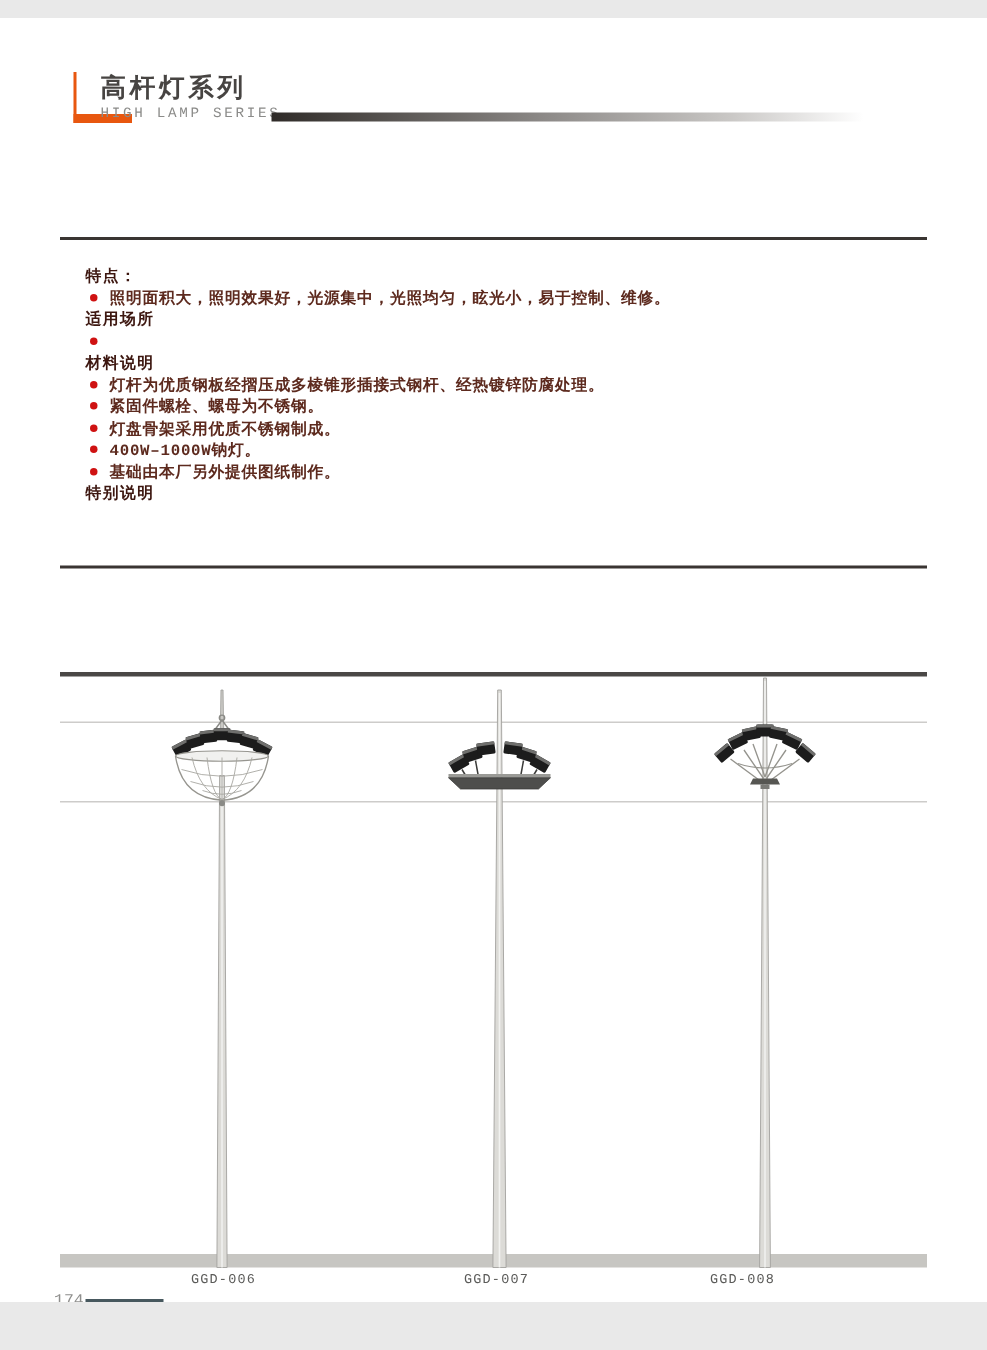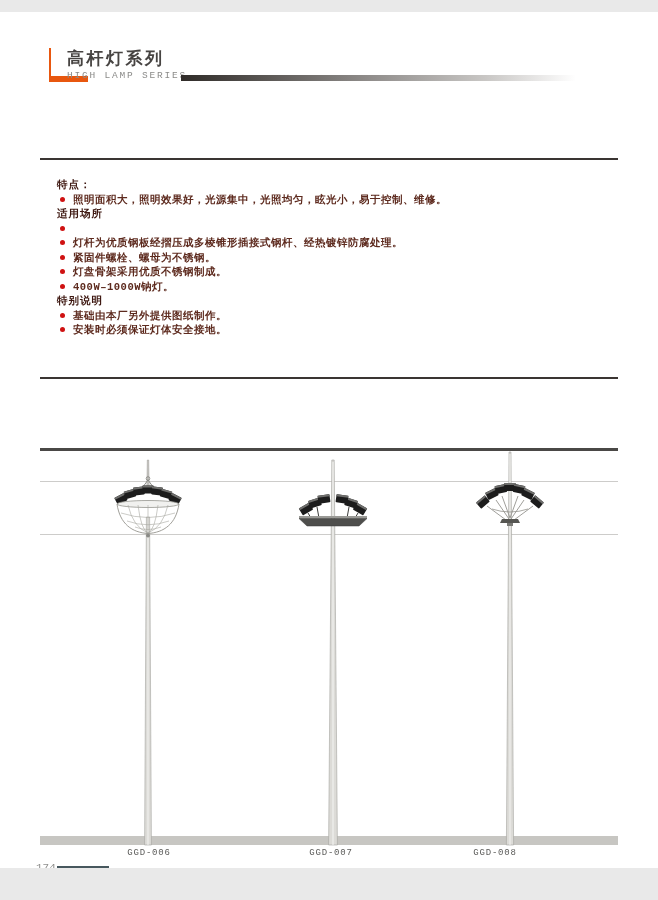--- a/index.html
+++ b/index.html
@@ -62,27 +62,27 @@
   <div class="abs rule rule-2"></div>
   <div class="abs rule rule-3"></div>
   <div class="abs grid-line grid-line-1"></div>
   <div class="abs grid-line grid-line-2"></div>
 
   <div class="abs spec-block">
     <div class="spec-line spec-heading">特点：</div>
     <div class="spec-line spec-item"><span class="bullet"></span><span>照明面积大，照明效果好，光源集中，光照均匀，眩光小，易于控制、维修。</span></div>
     <div class="spec-line spec-heading">适用场所</div>
     <div class="spec-line spec-item"><span class="bullet"></span></div>
+    <div class="spec-line spec-heading">材料说明</div>
     <div class="spec-line spec-item"><span class="bullet"></span><span>灯杆为优质钢板经摺压成多棱锥形插接式钢杆、经热镀锌防腐处理。</span></div>
     <div class="spec-line spec-item"><span class="bullet"></span><span>紧固件螺栓、螺母为不锈钢。</span></div>
     <div class="spec-line spec-item"><span class="bullet"></span><span>灯盘骨架采用优质不锈钢制成。</span></div>
     <div class="spec-line spec-item"><span class="bullet"></span><span>400W–1000W钠灯。</span></div>
+    <div class="spec-line spec-item"><span class="bullet"></span><span>基础由本厂另外提供图纸制作。</span></div>
     <div class="spec-line spec-heading">特别说明</div>
-    <div class="spec-line spec-item"><span class="bullet"></span><span>基础由本厂另外提供图纸制作。</span></div>
-    <div class="spec-line spec-item"><span class="bullet"></span><span>安装时必须保证灯体安全接地。</span></div>
   </div>
 
   <div class="abs ground-bar"></div>
 
   <svg class="abs lamps-svg" viewBox="0 0 658 900">
 
     <g>
 
       <polygon points="147.3,448 148.7,448 149.2,478 146.8,478" fill="#c9c8c4" stroke="#9a9995" stroke-width="0.5"></polygon>
 

